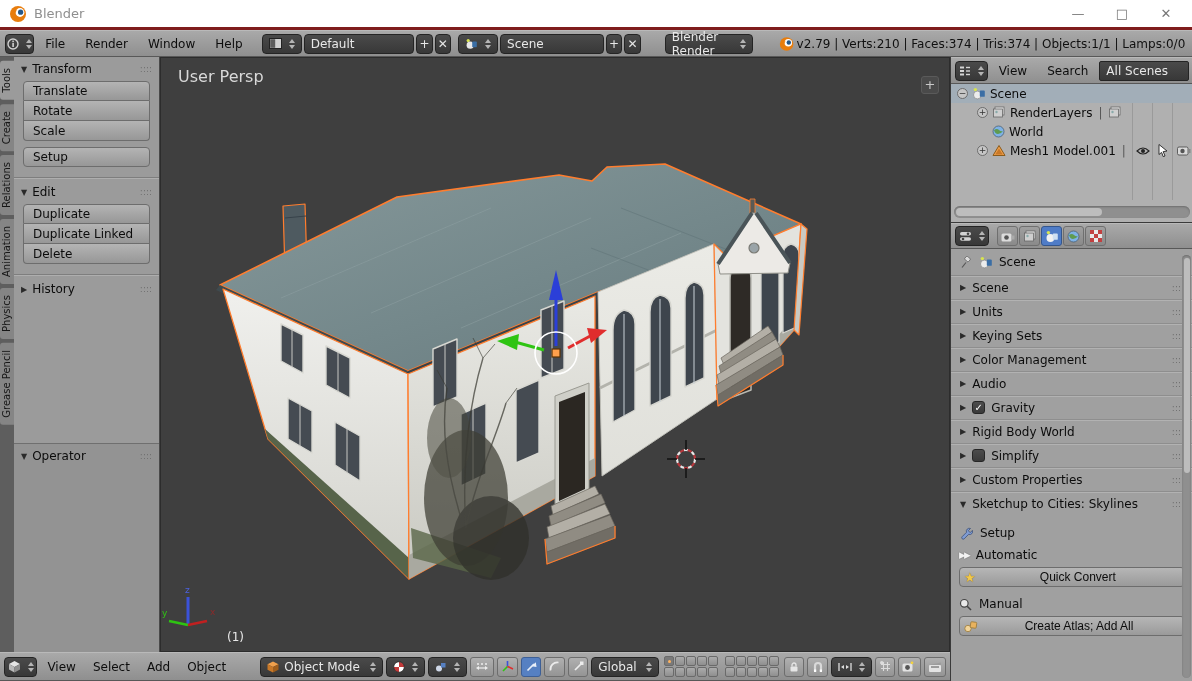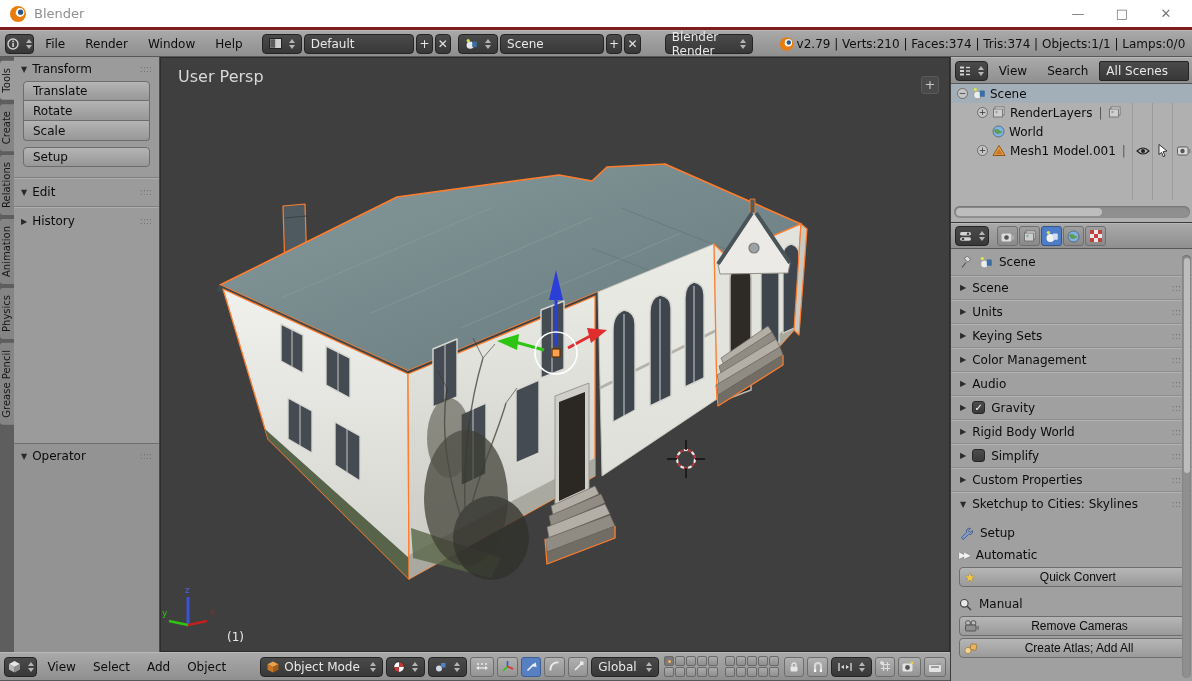--- a/index.html
+++ b/index.html
@@ -205,20 +205,25 @@
         <button class="sbtn grp-mid">Rotate</button>
         <button class="sbtn grp-bot">Scale</button>
         <div style="height:6px"></div>
         <button class="sbtn">Setup</button>
       </div>
       <div class="divline"></div>
       <div class="panelhead">
         <span class="tri">▼</span>
         <span>Edit</span>
         <span class="grip">::::</span>
+      </div>
+      <div class="btncol">
+        <button class="sbtn grp-top">Duplicate</button>
+        <button class="sbtn grp-mid">Duplicate Linked</button>
+        <button class="sbtn grp-bot">Delete</button>
       </div>
       <div class="divline"></div>
       <div class="panelhead">
         <span class="tri">▶</span>
         <span>History</span>
         <span class="grip">::::</span>
       </div>
     </div>
     <div class="shelf-lower">
       <div class="panelhead">
@@ -765,29 +770,20 @@
           <span style="color:#f2c94c; font-size:13px; text-shadow:0 0 1px #6a4a00">★</span>
           <span class="blabel">Quick Convert</span>
         </button>
         <div class="plab">
           <svg class="ic" width="13" height="13" viewBox="0 0 13 13">
             <circle cx="5.3" cy="5.3" r="3.8" fill="#e8e8e8" stroke="#444" stroke-width="1.2"></circle>
             <line x1="8.2" y1="8.2" x2="12" y2="12" stroke="#444" stroke-width="1.6"></line>
           </svg>
           <span>Manual</span>
         </div>
-        <button class="pbtn" style="margin-bottom:2px">
-          <svg class="ic" width="15" height="12" viewBox="0 0 15 12">
-            <circle cx="4" cy="3" r="2.4" fill="#bbb" stroke="#444" stroke-width="0.8"></circle>
-            <circle cx="9.5" cy="3" r="2.4" fill="#bbb" stroke="#444" stroke-width="0.8"></circle>
-            <rect x="1.5" y="5" width="10.5" height="6" rx="1" fill="#8f8f8f" stroke="#444" stroke-width="0.8"></rect>
-            <polygon points="12,7 15,5.5 15,10 12,8.8" fill="#777"></polygon>
-          </svg>
-          <span class="blabel">Remove Cameras</span>
-        </button>
         <button class="pbtn">
           <svg class="ic" width="14" height="13" viewBox="0 0 14 13">
             <circle cx="4" cy="8.5" r="3.2" fill="#f2d49a" stroke="#9a7a3a" stroke-width="0.8"></circle>
             <rect x="6.5" y="2" width="6" height="6" rx="1" transform="rotate(8 9.5 5)" fill="#e8b25e" stroke="#9a7a3a" stroke-width="0.8"></rect>
           </svg>
           <span class="blabel">Create Atlas; Add All</span>
         </button>
       </div>
 
       <div class="vscroll">

